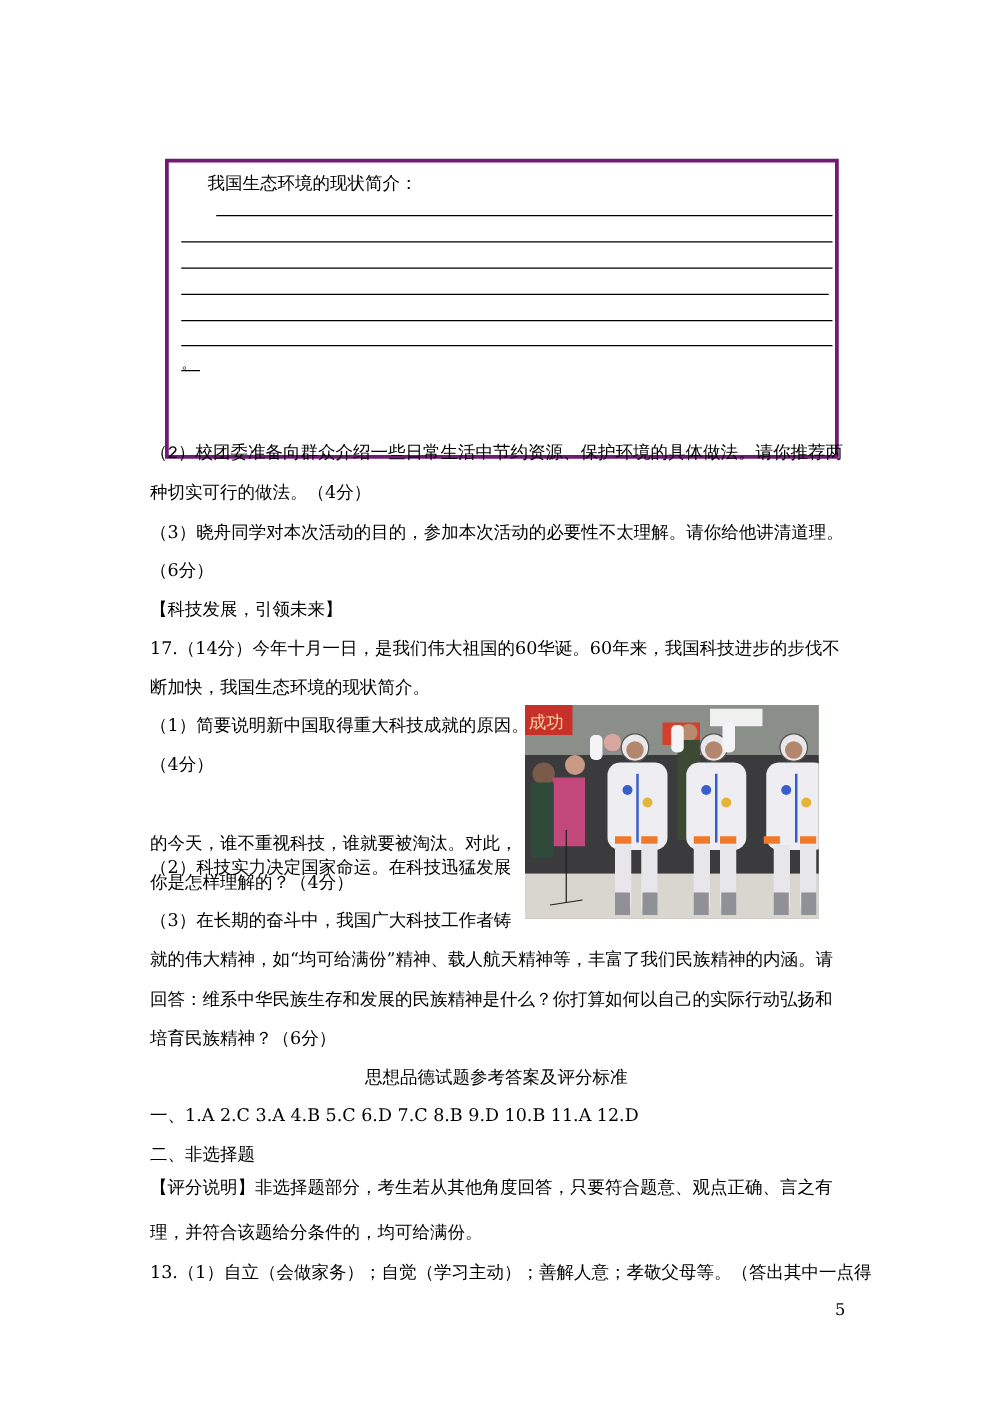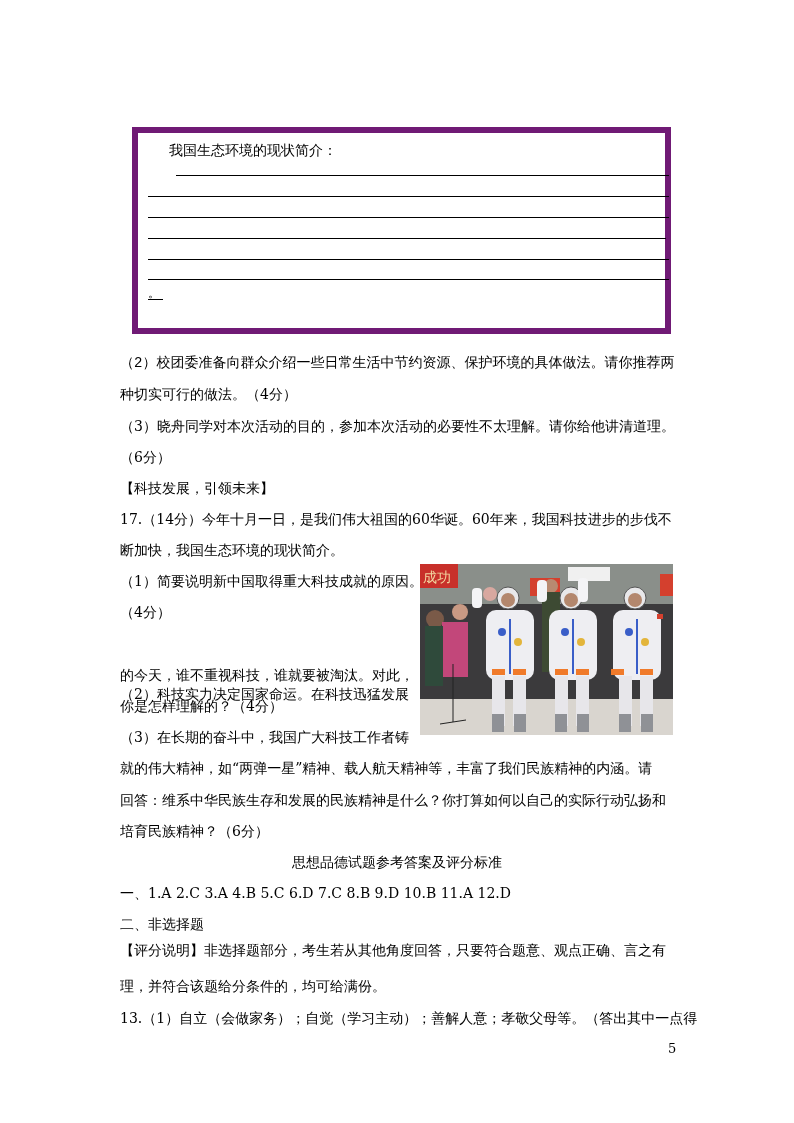--- a/index.html
+++ b/index.html
@@ -3,28 +3,28 @@
   <meta charset="utf-8">
   <style>
     html, body { margin: 0; padding: 0; background: #ffffff; }
     body {
       width: 794px; height: 1123px; position: relative; overflow: hidden;
       font-family: "DejaVu Serif", "Liberation Serif", serif;
       color: #000; font-size: 14px;
     }
     .abs { position: absolute; white-space: nowrap; line-height: 20px; }
     .box {
-      position: absolute; left: 132px; top: 127px; width: 539px; height: 207px;
-      border: 6px solid #701a75; box-sizing: border-box;
+      position: absolute; left: 132px; top: 127px; width: 539px; height: 240px;
+      border: 3px solid #701a75; box-sizing: border-box;
     }
     .box-title { position: absolute; left: 31px; top: 7px; font-size: 14px; line-height: 20px; }
     .rule { position: absolute; height: 0; border-top: 1px solid #000; }
     .endmark { position: absolute; left: 10px; top: 154px; font-size: 12px; border-bottom: 1px solid #000; line-height: 12px; padding: 0 3px 0 0; }
     .photo {
-      position: absolute; left: 420px; top: 564px; width: 253px; height: 171px;
+      position: absolute; left: 420px; top: 564px; width: 235px; height: 171px;
       overflow: hidden; background: #bdb7b0;
     }
     .center { position: absolute; left: 120px; width: 554px; text-align: center; }
     .pagenum { position: absolute; left: 668px; top: 1041px; font-size: 13px; }
   </style>
 </head>
 <body>
 
 <div class="box">
   <div class="box-title">我国生态环境的现状简介：</div>
@@ -44,21 +44,21 @@
 <div class="abs" style="left:120px; top:478px;">【科技发展，引领未来】</div>
 
 <div class="abs" style="left:120px; top:509px;">17.（14分）今年十月一日，是我们伟大祖国的60华诞。60年来，我国科技进步的步伐不</div>
 <div class="abs" style="left:120px; top:540px;">断加快，我国生态环境的现状简介。</div>
 <div class="abs" style="left:120px; top:571px;">（1）简要说明新中国取得重大科技成就的原因。</div>
 <div class="abs" style="left:120px; top:602px;">（4分）</div>
 <div class="abs" style="left:120px; top:640px;margin-top:44px;">（2）科技实力决定国家命运。在科技迅猛发展</div>
 <div class="abs" style="left:120px; top:665px;">的今天，谁不重视科技，谁就要被淘汰。对此，</div>
 <div class="abs" style="left:120px; top:696px;">你是怎样理解的？（4分）</div>
 <div class="abs" style="left:120px; top:727px;text-align:center;">（3）在长期的奋斗中，我国广大科技工作者铸</div>
-<div class="abs" style="left:120px; top:758px;">就的伟大精神，如“两弹一星”精神、载人航天精神等，丰富了我们民族精神的内涵。请</div>
+<div class="abs" style="left:120px; top:758px;">就的伟大精神，如“均可给满份”精神、载人航天精神等，丰富了我们民族精神的内涵。请</div>
 <div class="abs" style="left:120px; top:790px;">回答：维系中华民族生存和发展的民族精神是什么？你打算如何以自己的实际行动弘扬和</div>
 <div class="abs" style="left:120px; top:821px;">培育民族精神？（6分）</div>
 
 <div class="photo">
   <svg width="253" height="171" viewBox="0 0 253 171">
     <rect x="0" y="0" width="253" height="171" fill="#c9c4bd"></rect>
     <rect x="0" y="0" width="253" height="40" fill="#8a8f8a"></rect>
     <rect x="0" y="0" width="38" height="24" fill="#c8302a"></rect>
     <text x="3" y="18" font-size="14" fill="#f2d6a0" font-family="DejaVu Sans, sans-serif">成功</text>
     <rect x="148" y="3" width="42" height="14" fill="#f0f0f0"></rect>

